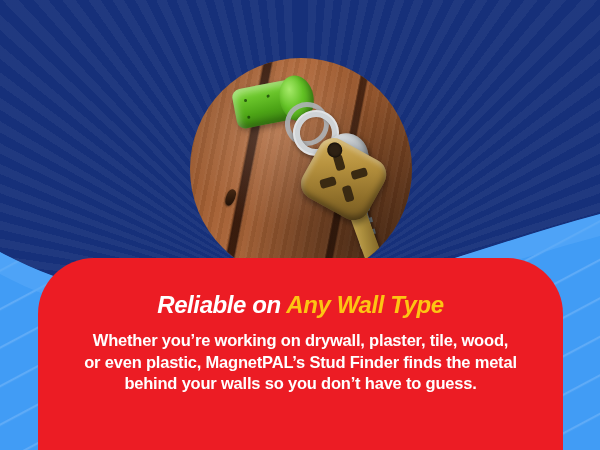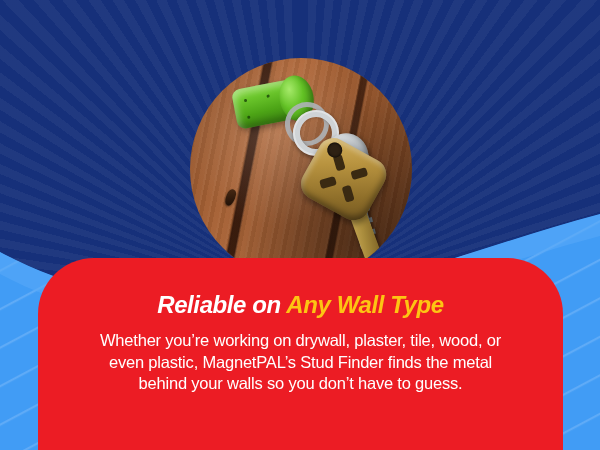--- a/index.html
+++ b/index.html
@@ -194,21 +194,21 @@
     font-style:italic;
     letter-spacing:-0.4px;
     color:#ffffff;
     margin:0 0 13px 0;
     line-height:1.05;
     white-space:nowrap;
   }
   .headline .accent{color:#fdc513;}
   .body-copy{
     font-size:16.5px;
-    font-weight:normal;
+    font-weight:bold;
     color:#ffffff;
     line-height:1.30;
     margin:12px;
     letter-spacing:-0.2px;
   }
 </style>
 </head>
 <body>
 
 <div id="stage">

